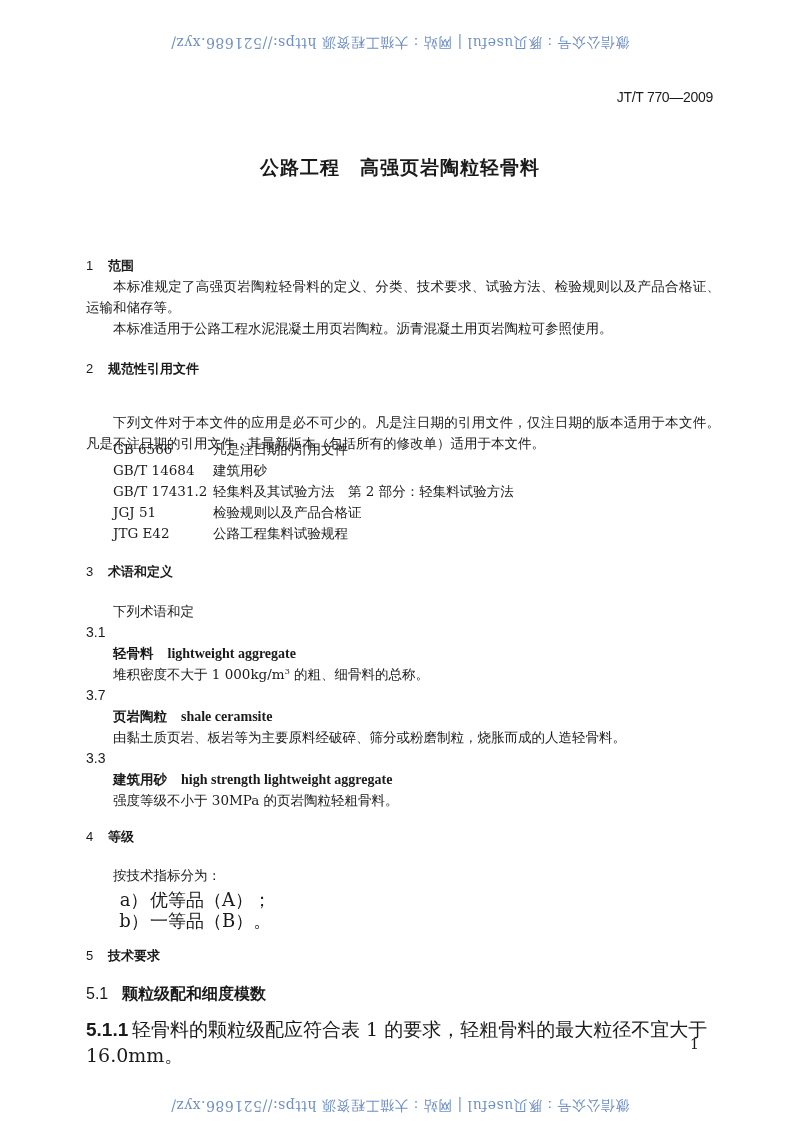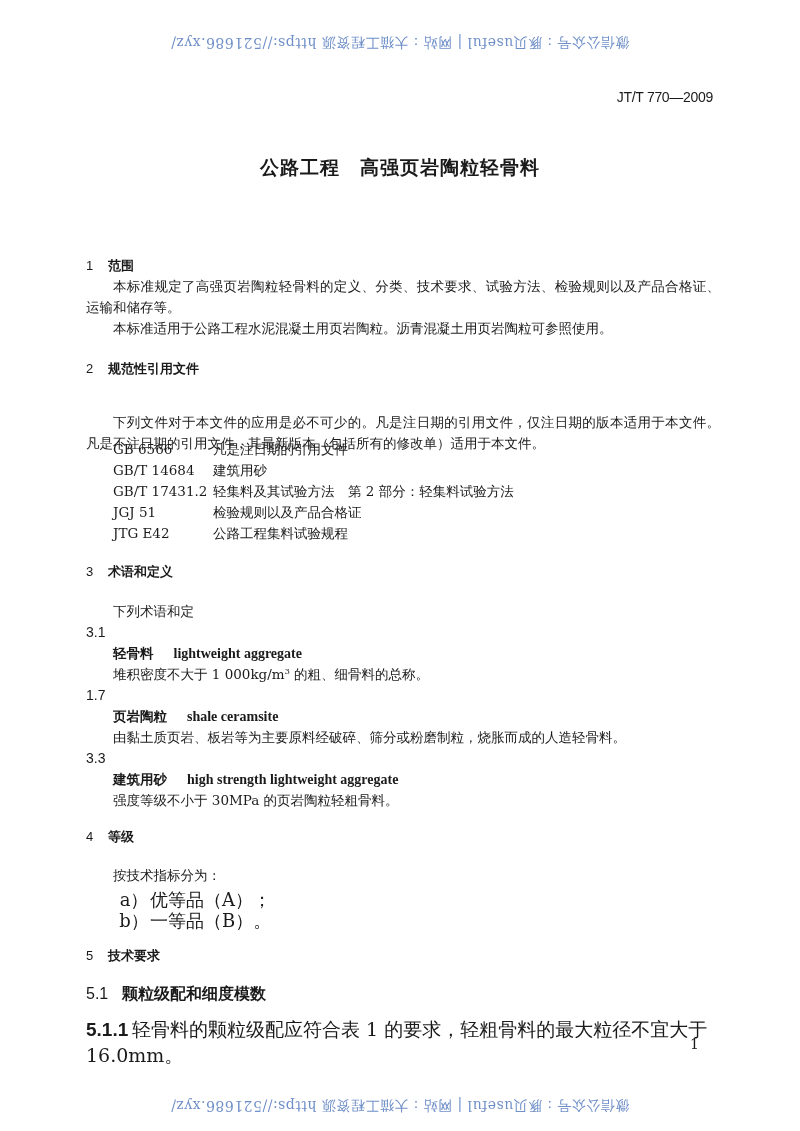--- a/index.html
+++ b/index.html
@@ -11,21 +11,21 @@
     .std-code { right: 87px; top: 89px; font-family: "Liberation Sans", sans-serif; font-size: 14px; letter-spacing: -0.3px; }
     .doc-title { left: 0; width: 800px; top: 155px; text-align: center; font-family: Liberation Mono, monospace;
                  font-size: 19px; font-weight: bold; letter-spacing: 1px; }
     .h1 { left: 86px; font-family: "DejaVu Sans", sans-serif; font-size: 13px; font-weight: bold; }
     .h1 .num { display: inline-block; width: 22px; font-family: "Liberation Sans", sans-serif; font-weight: normal; }
     .para { left: 86px; width: 634px; font-size: 13.5px; line-height: 21px; text-indent: 27px; text-align: justify; }
     .ref { left: 113px; font-size: 13.5px; }
     .ref .code { display: inline-block; width: 100px; }
     .clause-num { left: 86px; font-family: "Liberation Sans", sans-serif; font-size: 14px; }
     .term { left: 113px; font-size: 13.5px; font-weight: bold; font-family: "DejaVu Sans", sans-serif; }
-    .term .en { font-family: "Liberation Serif", serif; font-weight: bold; margin-left: 20px; font-size: 14px; }
+    .term .en { font-family: "Liberation Serif", serif; font-weight: bold; margin-left: 14px; font-size: 14px; }
     .def { left: 113px; font-size: 13.5px; }
     .list-item { left: 118px; font-size: 18px; text-align: center; }
     .list-item .mark { display: inline-block; width: 32px; }
     .h2 { left: 86px; font-family: "DejaVu Sans", sans-serif; font-size: 16px; font-weight: bold; }
     .h2 .num { display: inline-block; width: 36px; font-family: "Liberation Sans", sans-serif; font-weight: normal; }
     .h3 { left: 86px; font-size: 19px; }
     .h3 .num { display: inline-block; width: 46px; font-family: "Liberation Sans", sans-serif; font-weight: bold; }
     .page-num { left: 690px; top: 1036px; font-size: 14px; }
     sup { font-size: 8px; }
   </style>
@@ -56,21 +56,21 @@
 
 <div class="abs h1" style="top:563px;">
   <span class="num">3</span><span>术语和定义</span>
 </div>
 <div class="abs def" style="top:603px;">下列术语和定</div>
 
 <div class="abs clause-num" style="top:624px;">3.1</div>
 <div class="abs term" style="top:645px;"><span>轻骨料</span><span class="en">lightweight aggregate</span></div>
 <div class="abs def" style="top:666px;"><span>堆积密度不大于 1 000kg/m</span><sup>3</sup><span> 的粗、细骨料的总称。</span></div>
 
-<div class="abs clause-num" style="top:687px;">1.7</div>
+<div class="abs clause-num" style="top:687px;">3.7</div>
 <div class="abs term" style="top:708px;"><span>页岩陶粒</span><span class="en">shale ceramsite</span></div>
 <div class="abs def" style="top:729px;">由黏土质页岩、板岩等为主要原料经破碎、筛分或粉磨制粒，烧胀而成的人造轻骨料。</div>
 
 <div class="abs clause-num" style="top:750px;">3.3</div>
 <div class="abs term" style="top:771px;"><span>建筑用砂</span><span class="en">high strength lightweight aggregate</span></div>
 <div class="abs def" style="top:792px;">强度等级不小于 30MPa 的页岩陶粒轻粗骨料。</div>
 
 <div class="abs h1" style="top:828px;">
   <span class="num">4</span><span>等级</span>
 </div>

